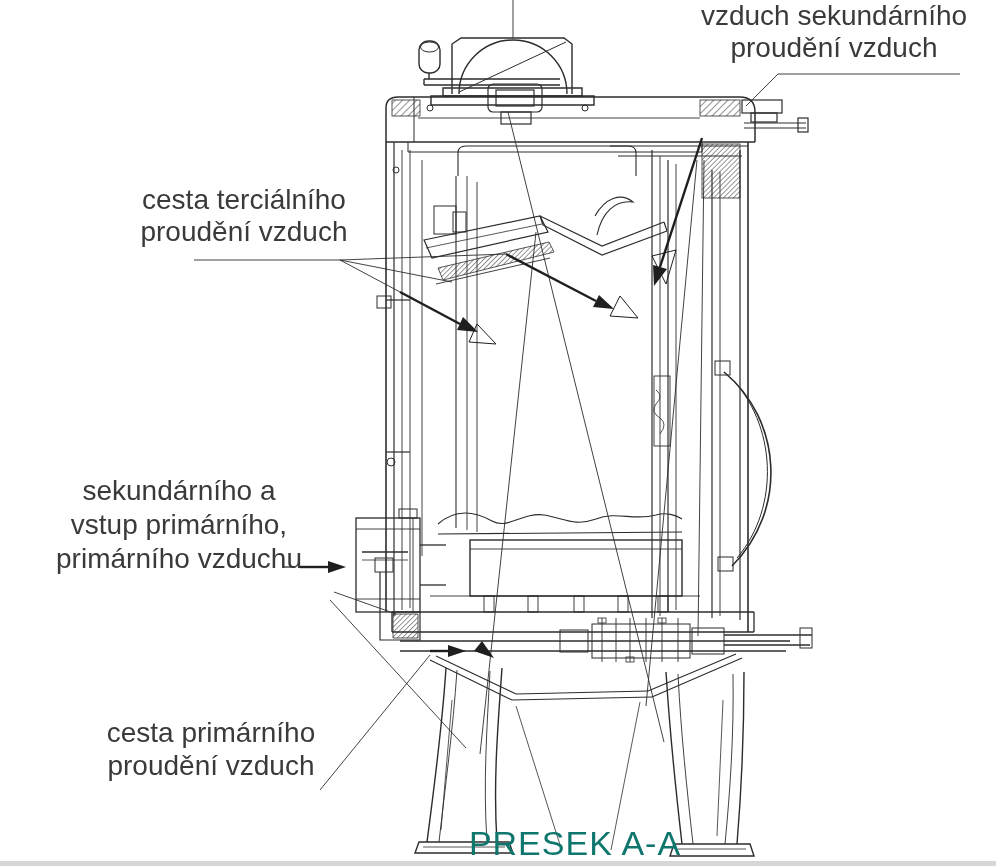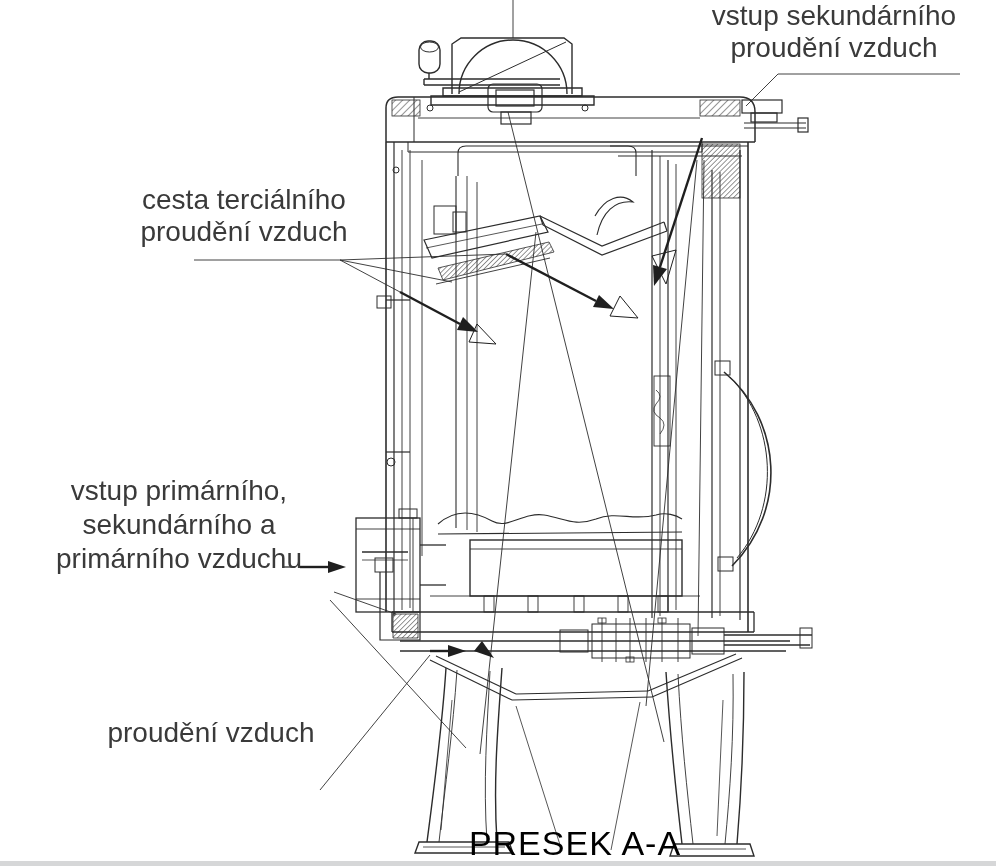--- a/index.html
+++ b/index.html
@@ -15,21 +15,21 @@
     position:absolute;
     color:#3a3a3a;
     text-align:center;
     font-size:28px;
     line-height:32px;
     white-space:nowrap;
   }
   .label span{display:block;}
   .caption{
     position:absolute;
-    color:#000000;
+    color:#0f766e;
     font-size:34px;
     letter-spacing:1px;
     text-align:center;
     white-space:nowrap;
   }
   .bottom-bar{
     position:absolute;
     left:0;bottom:0;
     width:996px;height:5px;
     background:#d6d7d8;
@@ -266,35 +266,36 @@
     </g>
     <g>
       <line x1="430" y1="651" x2="448" y2="651" stroke-width="2.4"></line>
       <polygon points="466,651 448,645 448,657" fill="#1f1f1f" stroke="none"></polygon>
       <polygon points="494,658 474,651 482,641" fill="#1f1f1f" stroke="none"></polygon>
     </g>
   </g>
 </svg>
 
   <div class="label" style="left:688px;top:0px;width:292px;">
-    <span>vstup sekundárního</span>
+    <span>vzduch sekundárního</span>
     <span>proudění vzduch</span>
   </div>
 
   <div class="label" style="left:106px;top:184px;width:276px;">
     <span>cesta terciálního</span>
     <span>proudění vzduch</span>
   </div>
 
   <div class="label" style="left:20px;top:474px;width:318px;line-height:34px;">
+    <span>sekundárního a</span>
     <span>vstup primárního,</span>
-    <span>sekundárního a</span>
     <span>primárního vzduchu</span>
   </div>
 
   <div class="label" style="left:76px;top:716px;width:270px;line-height:33px;">
+    <span>cesta primárního</span>
     <span>proudění vzduch</span>
   </div>
 
   <div class="caption" style="left:400px;top:824px;width:350px;">PRESEK A-A</div>
 
   <div class="bottom-bar"></div>
 </div>
 
 </body></html>

